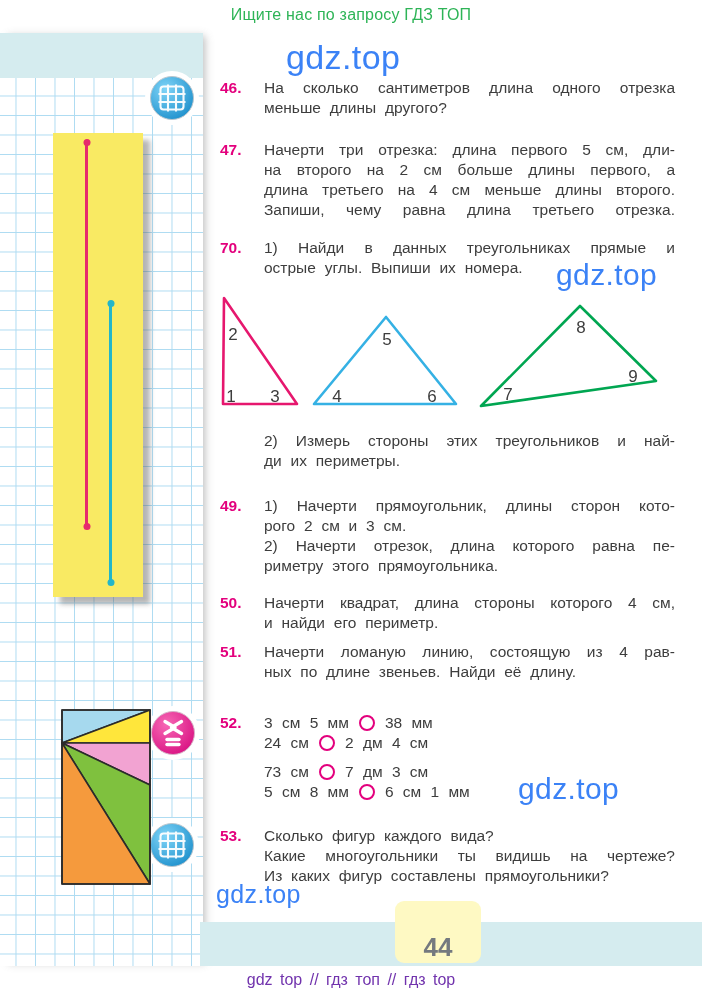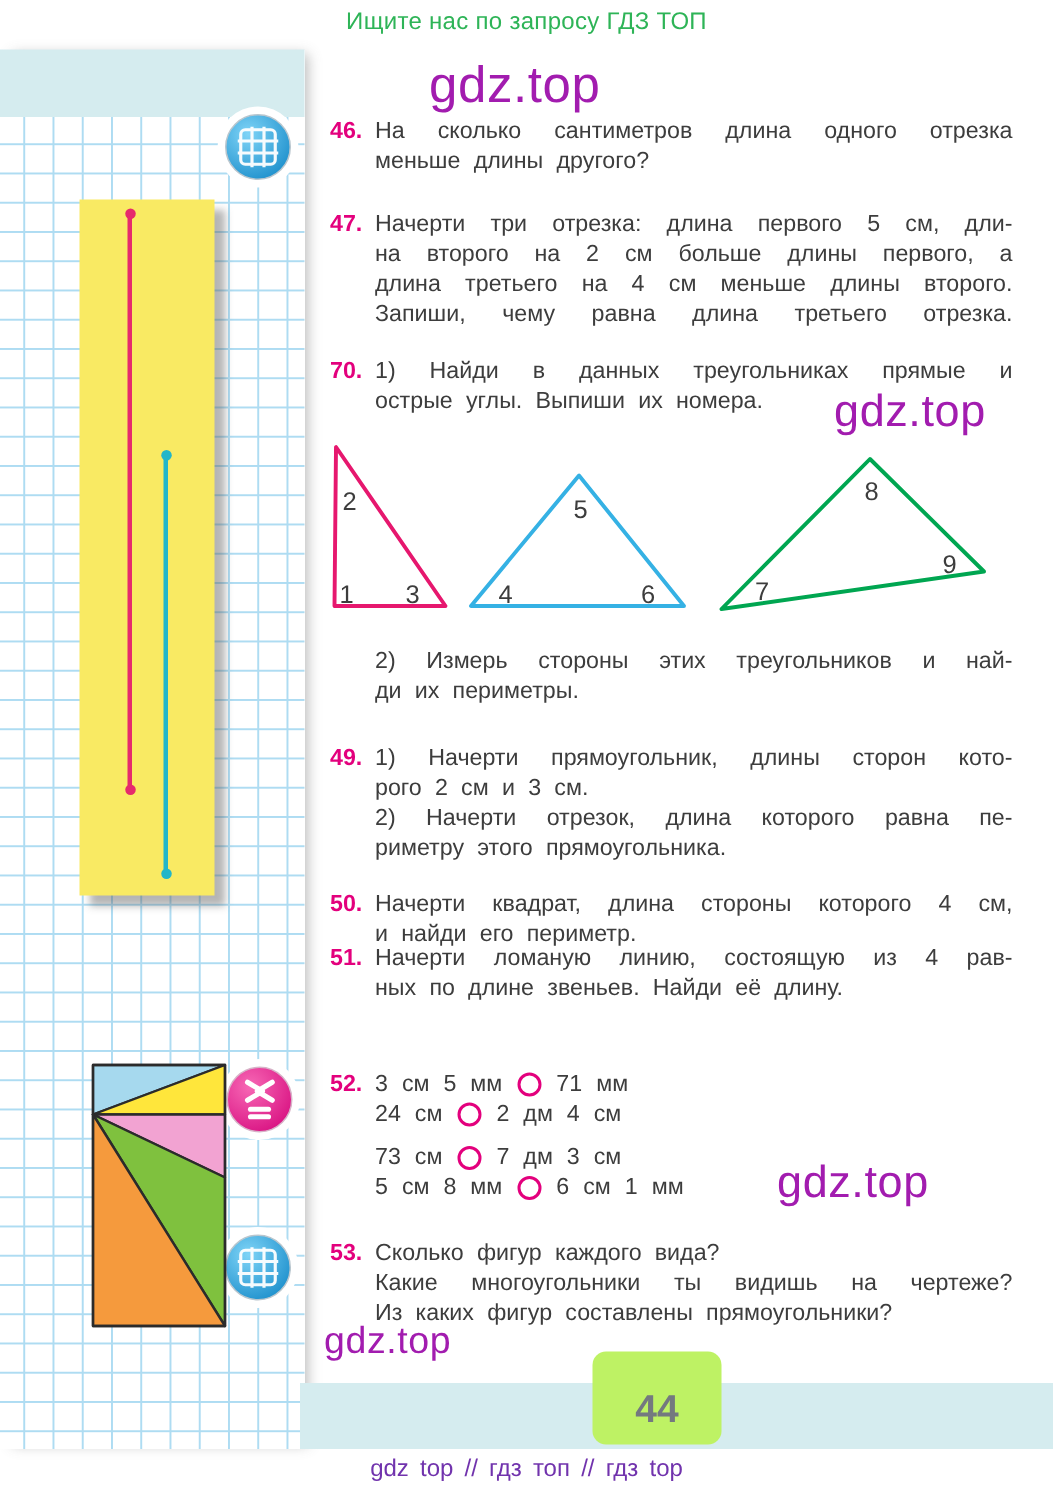--- a/index.html
+++ b/index.html
@@ -29,47 +29,47 @@
   .seg-pink{left:32px;top:9px;height:385px;background:#e62a6c;}
   .seg-teal{left:56px;top:170px;height:280px;background:#23b6c9;}
 
   .icon{position:absolute;width:56px;height:56px;}
   .icon-grid-1{left:144px;top:37px;}
   .icon-compare{left:145px;top:672px;}
   .icon-grid-2{left:144px;top:784px;}
   .figure-svg{position:absolute;left:58px;top:673px;}
 
   
-  .wm{position:absolute;color:#a21caf;font-size:30px;letter-spacing:.4px;}
+  .wm{position:absolute;color:#3b82f6;font-size:30px;letter-spacing:.4px;}
   .wm1{left:286px;top:38px;font-size:34px;}
   .wm2{left:556px;top:258px;}
   .wm3{left:518px;top:772px;}
   .wm4{left:216px;top:880px;font-size:25px;}
 
   .ex{position:absolute;left:220px;width:455px;}
   .ex .num{position:absolute;left:0;top:0;color:#e3007d;font-weight:bold;
            font-size:15.5px;line-height:20px;}
-  .lines{margin-left:30px;}
+  .lines{margin-left:44px;}
   .ln{font-size:15.5px;line-height:20px;color:#3d3d3d;word-spacing:4.5px;white-space:nowrap;}
   .ln.j{white-space:normal;text-align:justify;text-align-last:justify;word-spacing:3px;}
 
   .triangles-svg{position:absolute;left:212px;top:292px;}
   .tri-label{font-size:17px;fill:#3d3d3d;}
 
   
   .row52{display:flex;align-items:center;gap:10px;height:20px;
          font-size:15.5px;color:#3d3d3d;word-spacing:5px;}
   .row52.gap{margin-top:9px;}
   .cmp-circle{display:inline-block;width:12px;height:12px;border:2.2px solid #e3007d;
               border-radius:50%;flex:0 0 auto;}
 
   
   .bottom-band{position:absolute;left:200px;top:922px;width:502px;height:44px;background:#d5ecef;}
-  .page-tab{position:absolute;left:395px;top:901px;width:86px;height:62px;background:#bef264;
-            border-radius:9px;display:flex;align-items:center;justify-content:center;}
+  .page-tab{position:absolute;left:395px;top:901px;width:86px;height:62px;background:#fef9c3;
+            border-radius:9px;display:flex;align-items:flex-end;justify-content:center;}
   .page-tab span{font-size:26px;font-weight:bold;color:#74797f;margin-top:14px;}
   .footer{position:absolute;left:0;top:971px;width:702px;text-align:center;
           color:#7133ad;font-size:16px;word-spacing:3px;}
 </style>
 </head>
 <body>
 
 <div class="page">
 
   <div class="top-note">Ищите нас по запросу ГДЗ ТОП</div>
@@ -206,35 +206,35 @@
   </section>
 
   <section class="ex" style="top:593px">
     <span class="num">50.</span>
     <div class="lines">
       <div class="ln j">Начерти квадрат, длина стороны которого 4 см,</div>
       <div class="ln">и найди его периметр.</div>
     </div>
   </section>
 
-  <section class="ex" style="top:629px">
+  <section class="ex" style="top:642px">
     <span class="num">51.</span>
     <div class="lines">
       <div class="ln j">Начерти ломаную линию, состоящую из 4 рав-</div>
       <div class="ln">ных по длине звеньев. Найди её длину.</div>
     </div>
   </section>
 
   <section class="ex" style="top:713px">
     <span class="num">52.</span>
     <div class="lines">
       <div class="row52">
         <span>3 см 5 мм</span>
         <span class="cmp-circle"></span>
-        <span>71 мм</span>
+        <span>38 мм</span>
       </div>
       <div class="row52">
         <span>24 см</span>
         <span class="cmp-circle"></span>
         <span>2 дм 4 см</span>
       </div>
       <div class="row52 gap">
         <span>73 см</span>
         <span class="cmp-circle"></span>
         <span>7 дм 3 см</span>

